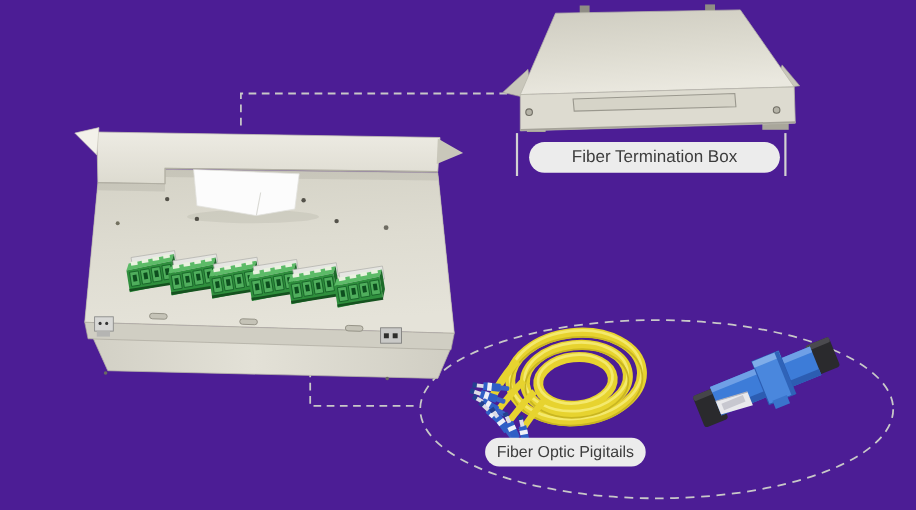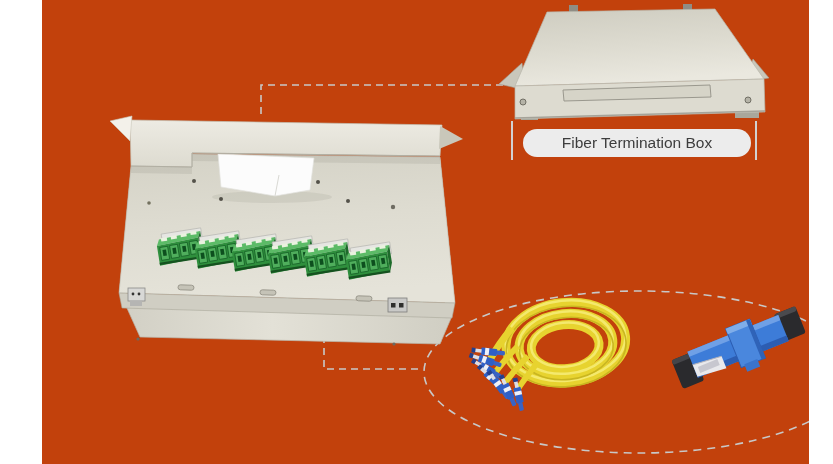--- a/index.html
+++ b/index.html
@@ -1,18 +1,18 @@
 <!DOCTYPE html>
 <html><head>
 <meta charset="utf-8">
 <style>
   html,body{margin:0;padding:0;background:#fff;}
   #stage{
-    position:relative;width:767px;height:464px;overflow:hidden;
-    background:#c2410c;font-family:"Liberation Sans",sans-serif;margin-left:42px;
+    position:relative;width:833px;height:464px;overflow:hidden;
+    background:#4c1d95;font-family:"Liberation Sans",sans-serif;
   }
   #art{position:absolute;left:0;top:0;}
   .pill{
     position:absolute;display:flex;align-items:center;justify-content:center;
     background:#ececec;color:#3d3d3d;border-radius:14px;
     font-family:"Liberation Sans",sans-serif;white-space:nowrap;
   }
   .pill.big{left:481px;top:129px;width:228px;height:28px;font-size:15.5px;}
   .pill.small1{left:441px;top:398px;width:146px;height:26px;font-size:14.5px;}
   .pill.small2{left:608px;top:398px;width:149px;height:26px;font-size:14.5px;}
@@ -213,13 +213,16 @@
       <rect x="-2" y="19" width="14" height="8" fill="#3a74cc"></rect>
     </g>
   </svg>
 
   <div class="bracket left"></div>
   <div class="bracket right"></div>
 
   <div class="pill big">
     <span>Fiber Termination Box</span>
   </div>
+  <div class="pill small1">
+    <span>Fiber Optic Pigitails</span>
+  </div>
 </div>
 
 </body></html>

